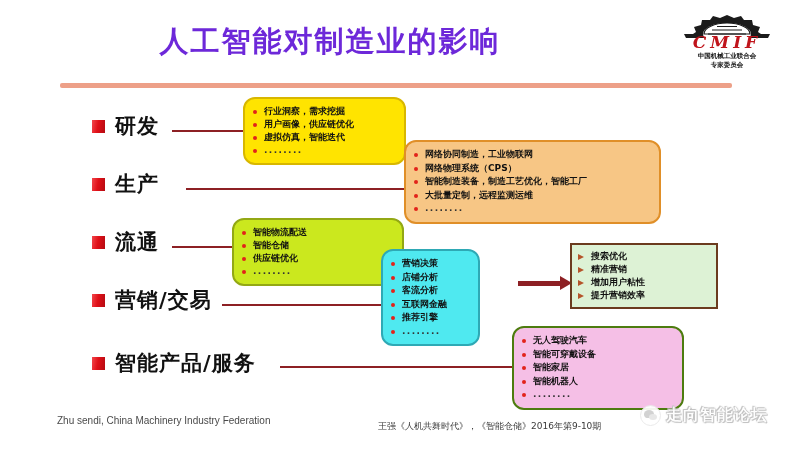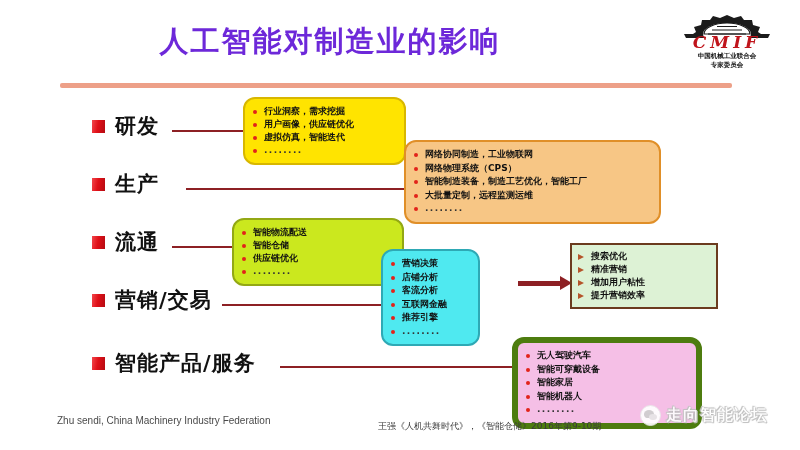--- a/index.html
+++ b/index.html
@@ -83,21 +83,21 @@
   #box-prod .dot{margin-top:5px;}
   
   #box-logi{left:232px;top:218px;width:172px;background:#cbe81e;border:2px solid #93a814;}
   #box-logi li{font-size:9px;line-height:13px;}
   #box-logi .dot{margin-top:4.5px;}
   
   #box-mkt{left:381px;top:249px;width:99px;background:#4fe9f0;border:2px solid #2ea9b5;}
   #box-mkt li{font-size:9px;line-height:13.5px;}
   #box-mkt .dot{margin-top:5px;}
   
-  #box-smart{left:512px;top:337px;width:190px;background:#f5bfe6;border:6px solid #4d7c0f;}
+  #box-smart{left:512px;top:326px;width:172px;background:#f5bfe6;border:2px solid #4d7c0f;}
   #box-smart li{font-size:9px;line-height:13.5px;}
   #box-smart .dot{margin-top:5px;}
   
   #box-out{
     left:570px;top:243px;width:148px;background:#ddf2d5;
     border:2px solid #6b3b1e;border-radius:0;padding:5px 6px;
   }
   #box-out li{font-size:9px;line-height:13px;}
   #box-out .arrowbul{margin-top:4px;}
 

